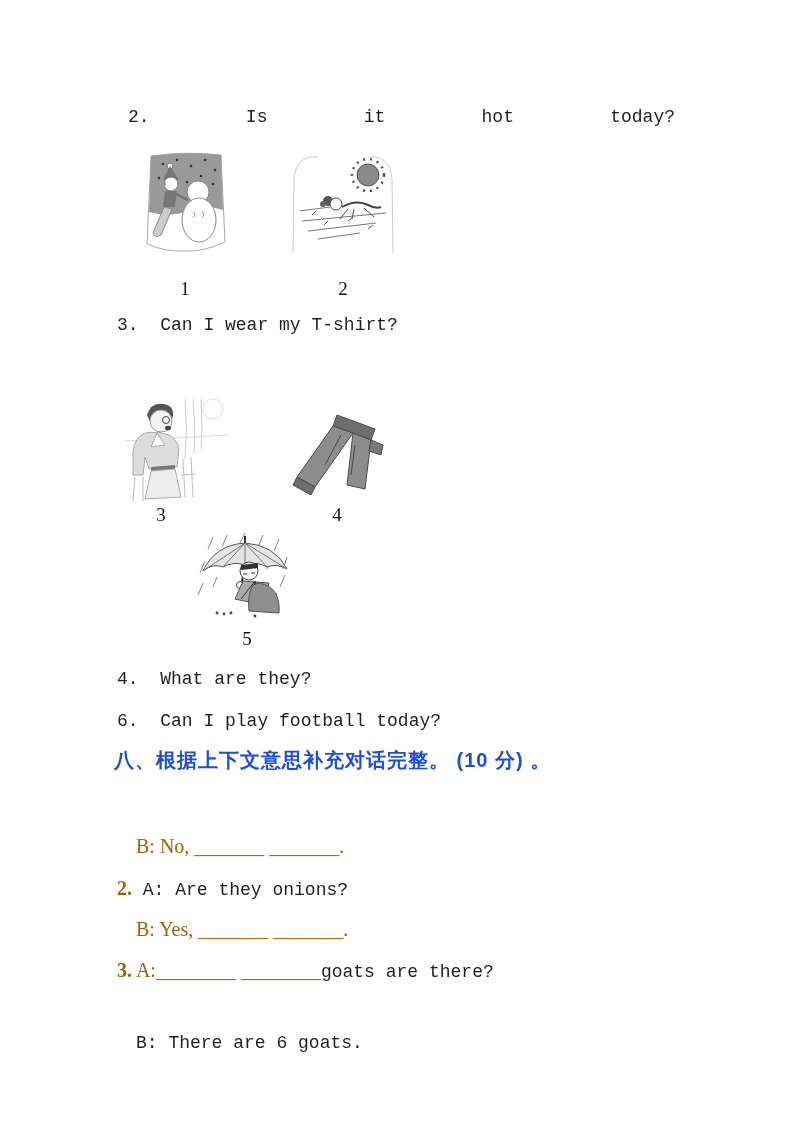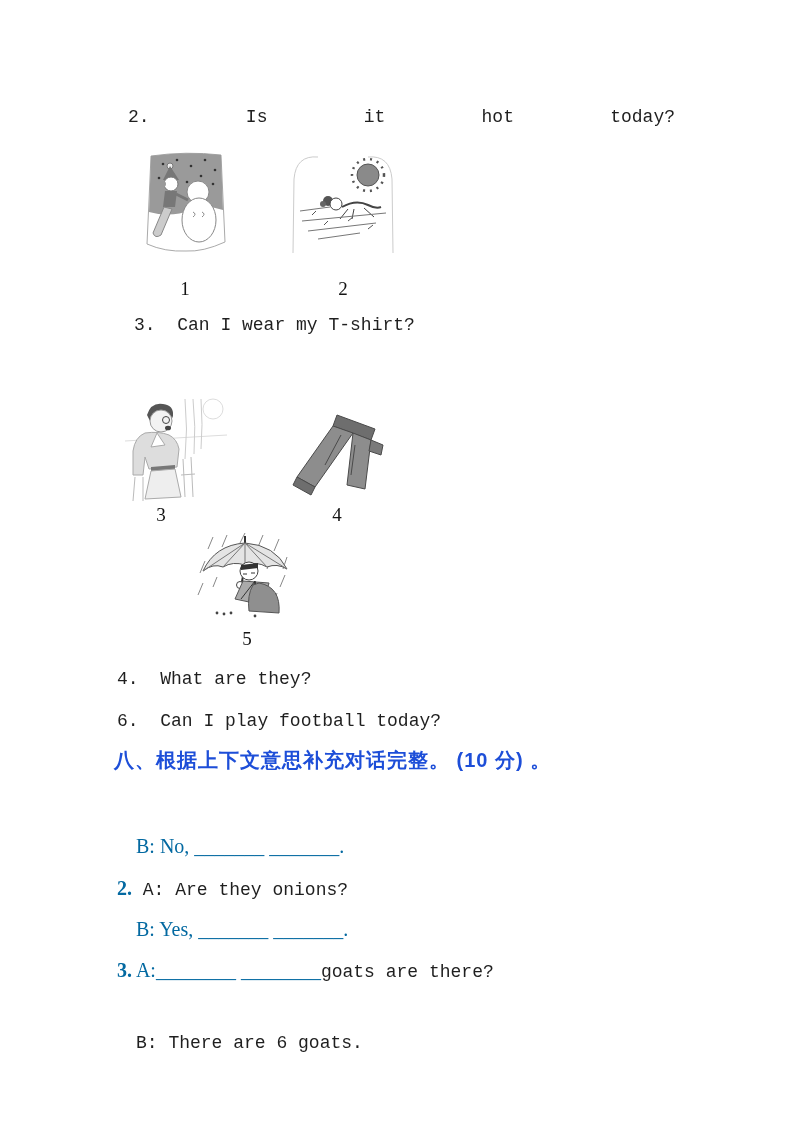--- a/index.html
+++ b/index.html
@@ -1,19 +1,19 @@
 <!DOCTYPE html>
 <html><head>
 <meta charset="utf-8">
 <style>
   html,body{margin:0;padding:0;background:#ffffff;}
   .page{position:relative;width:793px;height:1122px;background:#ffffff;overflow:hidden;}
   .abs{position:absolute;}
   .mono{font-family:"Liberation Mono","DejaVu Sans Mono",monospace;font-size:18px;color:#1f1f1f;white-space:pre;line-height:22px;}
-  .serif{font-family:"Liberation Serif","DejaVu Serif",serif;font-size:20px;color:#0369a1;white-space:pre;line-height:24px;}
+  .serif{font-family:"Liberation Serif","DejaVu Serif",serif;font-size:20px;color:#a16207;white-space:pre;line-height:24px;}
   .num{font-weight:700;}
   .q-just{display:flex;justify-content:space-between;left:128px;top:106px;width:547px;}
   .pic-label{font-family:"Liberation Serif","DejaVu Serif",serif;font-size:19px;color:#141414;width:26px;text-align:center;}
   .heading{font-family:"Liberation Sans","DejaVu Sans",sans-serif;font-weight:700;font-size:20px;color:#1d4ed8;white-space:pre;letter-spacing:1px;}
   svg{display:block;}
 </style>
 </head>
 <body>
 
 <div class="page">
@@ -63,21 +63,21 @@
     <circle cx="48" cy="55" r="6" fill="#ffffff" stroke="#444444"></circle>
     <path d="M54,58 Q68,50 80,56 Q88,60 93,58" stroke="#444444" fill="none" stroke-width="2"></path>
     <path d="M60,60 L52,70 M76,59 L86,68 M66,60 L64,70" stroke="#444444" fill="none"></path>
     <path d="M12,62 L42,58 M14,72 L98,64 M20,82 L88,74 M30,90 L72,84" stroke="#777777" fill="none"></path>
     <path d="M24,66 l4,-4 M60,72 l5,-4 M80,80 l5,-4 M36,76 l4,-4" stroke="#555555" fill="none"></path>
   </svg>
 
   <div class="abs pic-label" style="left:172px;top:278px">1</div>
   <div class="abs pic-label" style="left:330px;top:278px">2</div>
 
-  <div class="abs mono" style="left:134px;top:314px">3.  Can I wear my T-shirt?</div>
+  <div class="abs mono" style="left:117px;top:314px">3.  Can I wear my T-shirt?</div>
 
   <svg class="abs" style="left:121px;top:397px" width="110" height="108" viewBox="0 0 110 108">
     <circle cx="92" cy="12" r="10" fill="none" stroke="#dddddd"></circle>
     <path d="M4,44 L106,38" stroke="#dddddd" fill="none"></path>
     <path d="M64,2 q3,30 0,60 M72,2 q3,28 1,55 M80,2 q2,26 0,50" stroke="#cccccc" fill="none"></path>
     <path d="M62,62 L64,100 M70,60 L72,100 M60,78 L74,77" stroke="#bbbbbb" fill="none"></path>
     <path d="M14,80 L12,104 M22,80 L22,104" stroke="#bbbbbb" fill="none"></path>
     <path d="M26,18 Q30,5 42,7 Q53,8 52,19 L50,24 Q40,13 29,24 Z" fill="#555555"></path>
     <circle cx="40" cy="24" r="11" fill="#f2f2f2" stroke="#999999"></circle>
     <circle cx="45" cy="23" r="3.5" fill="none" stroke="#444444"></circle>

